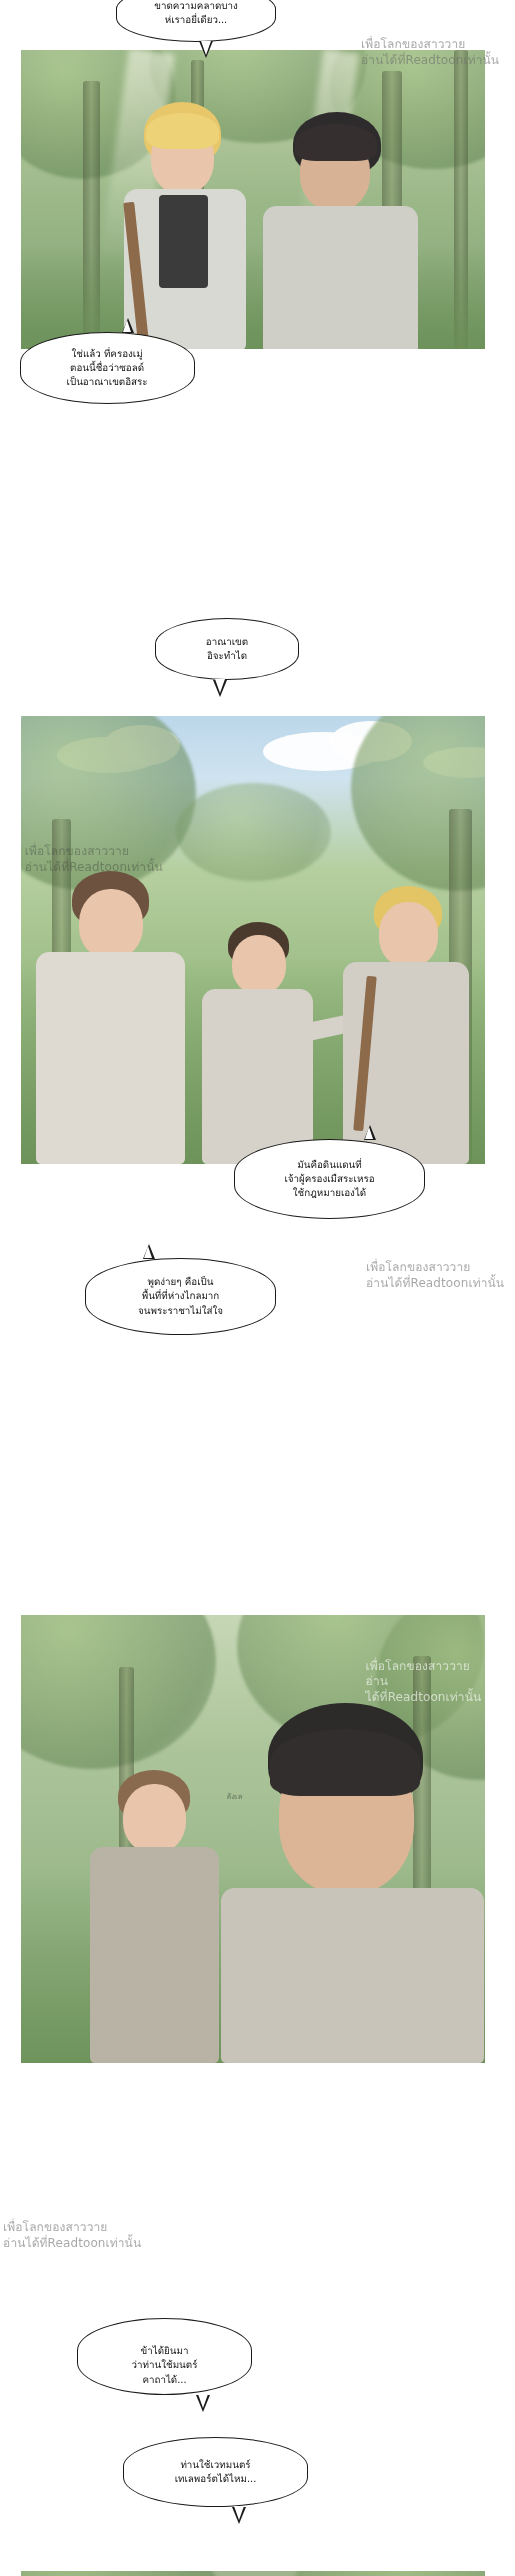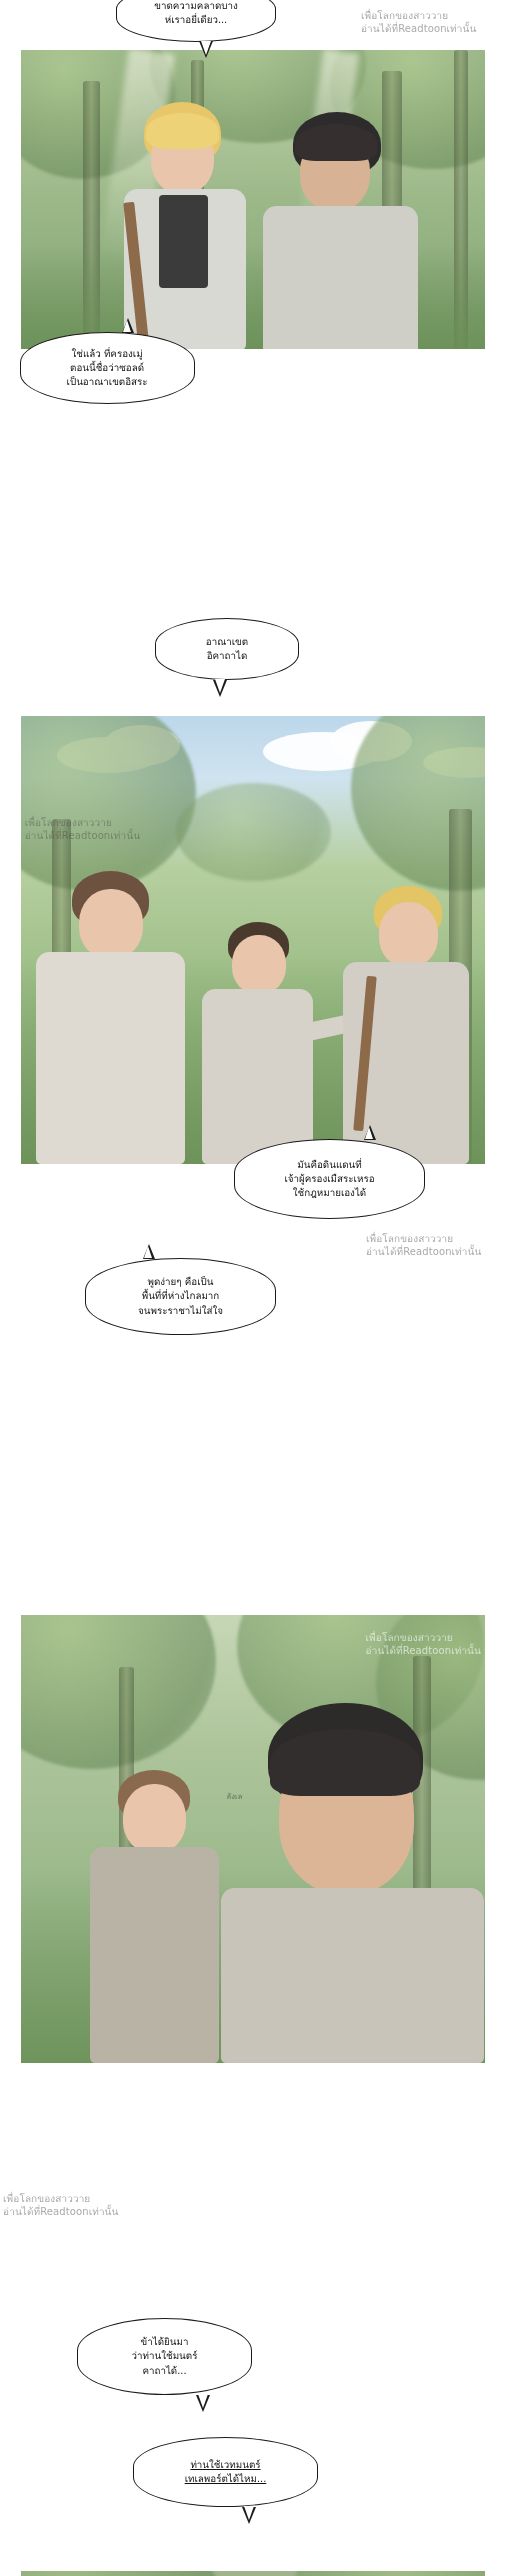--- a/index.html
+++ b/index.html
@@ -169,25 +169,26 @@
   .strap {
     position: absolute;
     background: #8c6a4a;
     border-radius: 2.1px;
   }
 
   
   .wm {
     position: absolute;
     color: rgba(60,60,60,.40);
-    font-size: 10px;
+    font-size: 12px;
     line-height: 1.3;
     z-index: 6;
     white-space: pre-line;
     letter-spacing: 0.1px;
+    margin-top: 28px;
   }
   .wm.light {
     color: rgba(255,255,255,.62);
   }
   .wm.dark-out {
     color: rgba(110,110,110,.6);
   }
 
   .sfx {
     position: absolute;
@@ -246,21 +247,21 @@
 
   <div class="bubble" style="left:19.6px; top:332px; width:175px; height:72px;">
     <span class="txt">ใช่แล้ว ที่ครองเมู่
 ตอนนี้ชื่อว่าซอลด์
 เป็นอาณาเขตอิสระ</span>
     <span class="tail tail-up" style="left:101px;"></span>
   </div>
 
   <div class="bubble" style="left:155px; top:618px; width:144px; height:62px;">
     <span class="txt">อาณาเขต
-อิคาถาได</span>
+อิจะทำได</span>
     <span class="tail tail-down" style="left:57px;"></span>
   </div>
 
   <div class="panel" style="left:20.6px; top:716px; width:464px; height:448px;">
     <div class="scene">
       <div class="bg-forest2"></div>
 
       <div class="cloud" style="left:36px; top:20.6px; width:103px; height:36px;"></div>
       <div class="cloud" style="left:82px; top:9.3px; width:77px; height:41px;"></div>
       <div class="cloud" style="left:242px; top:15.5px; width:118px; height:39px;"></div>
@@ -344,28 +345,28 @@
       <div class="sfx" style="left:206px; top:175px;">ลังเล</div>
       <div class="wm light" style="left:345px; top:15.5px;">เพื่อโลกของสาววาย
 อ่านได้ที่Readtoonเท่านั้น</div>
     </div>
   </div>
 
 
   <div class="wm dark-out" style="left:3.1px; top:2192px;">เพื่อโลกของสาววาย
 อ่านได้ที่Readtoonเท่านั้น</div>
 
-  <div class="bubble" style="left:77px; top:2318px; width:175px; height:77px;">
+  <div class="bubble" style="left:77px; top:2318px; width:175px; height:77px;align-items:flex-end;">
     <span class="txt">ข้าได้ยินมา
 ว่าท่านใช้มนตร์
 คาถาได้...</span>
     <span class="tail tail-down" style="left:118px;"></span>
   </div>
 
-  <div class="bubble" style="left:133px; top:2437px; width:185px; height:70px;text-decoration:underline;">
+  <div class="bubble" style="left:123px; top:2437px; width:185px; height:70px;">
     <span class="txt">ท่านใช้เวทมนตร์
 เทเลพอร์ตได้ไหม...</span>
     <span class="tail tail-down" style="left:108px;"></span>
   </div>
 
   <div class="panel" style="left:20.6px; top:2571px; width:464px; height:567px;">
     <div class="scene">
       <div class="bg-dark"></div>
       <div class="foliage" style="left:-62px; top:-62px; width:268px; height:227px;"></div>
       <div class="foliage" style="left:268px; top:-77px; width:278px; height:232px;"></div>

